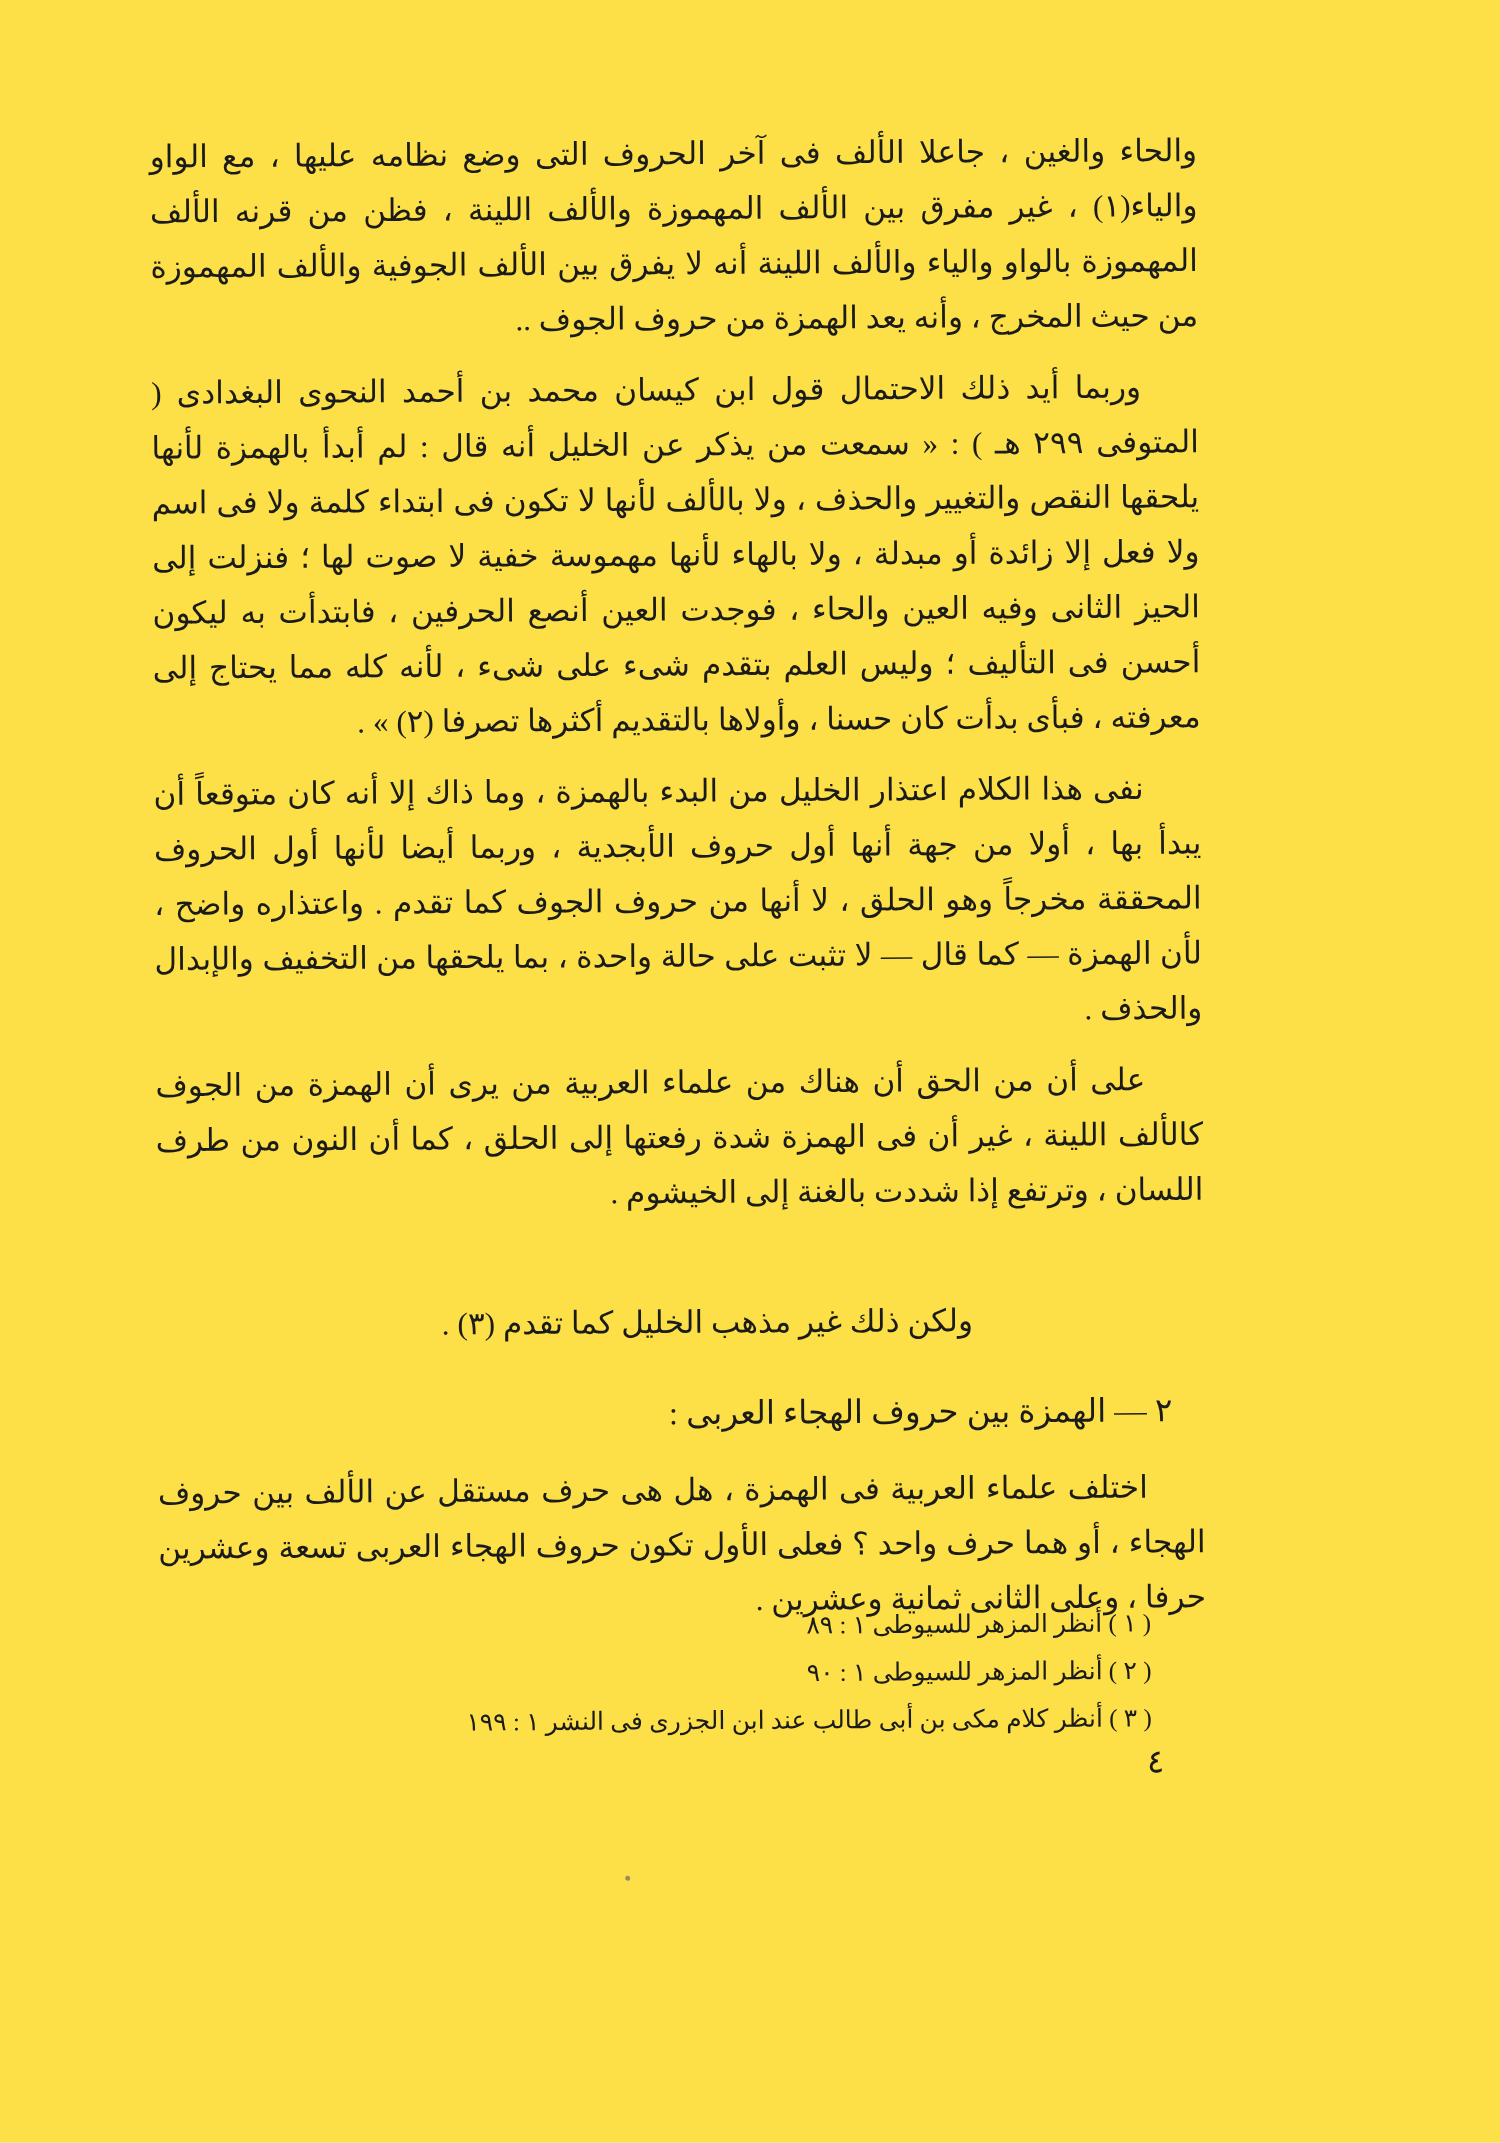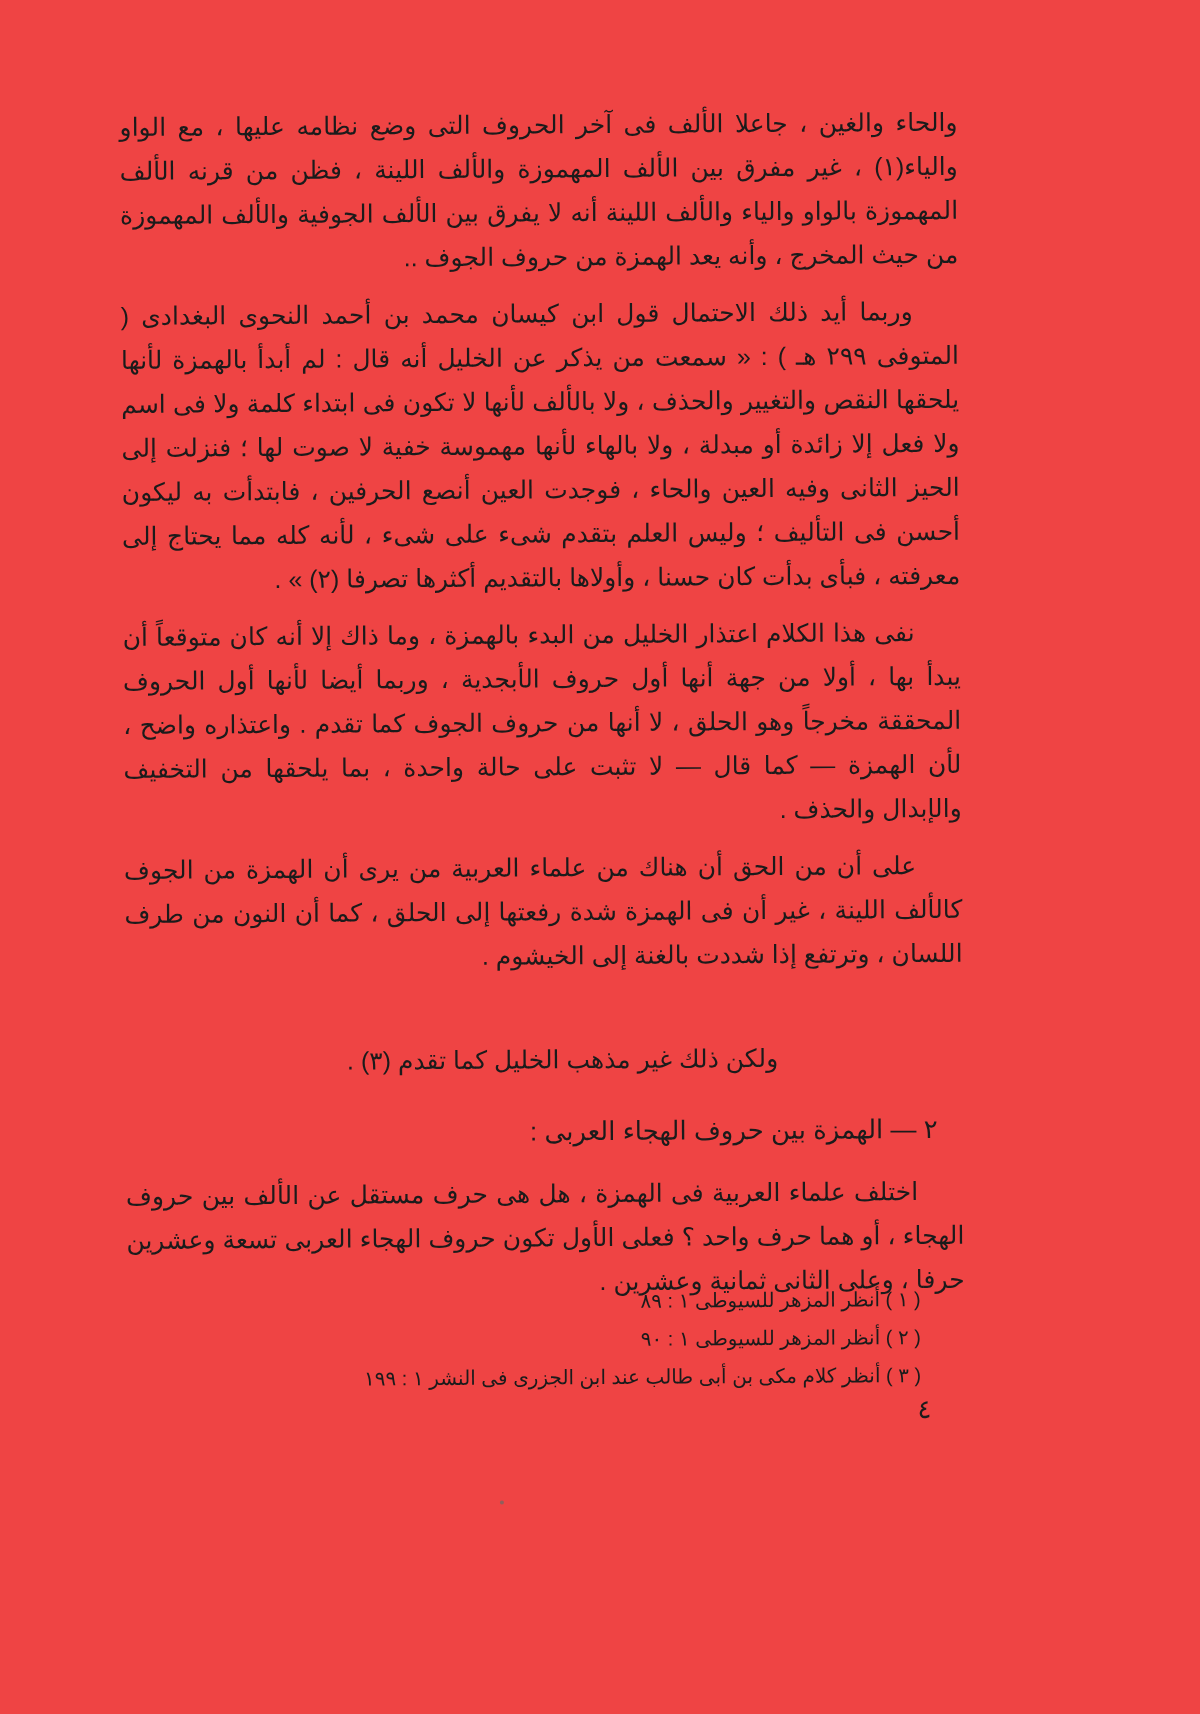--- a/index.html
+++ b/index.html
@@ -5,23 +5,23 @@
   html, body {
     margin: 0;
     padding: 0;
     background: #e8e8e6;
   }
   .page {
     position: relative;
     width: 1200px;
     height: 1714px;
     margin: 0 auto;
-    background: #ef4444;
+    background: #fde047;
     overflow: hidden;
-    font-family: Liberation Sans, sans-serif;
+    font-family: Liberation Serif, serif;
     color: #1b1b1b;
   }
   
   .sheet {
     position: absolute;
     inset: 0;
     transform: rotate(-0.35deg);
     transform-origin: 50% 50%;
   }
   .text-block {

